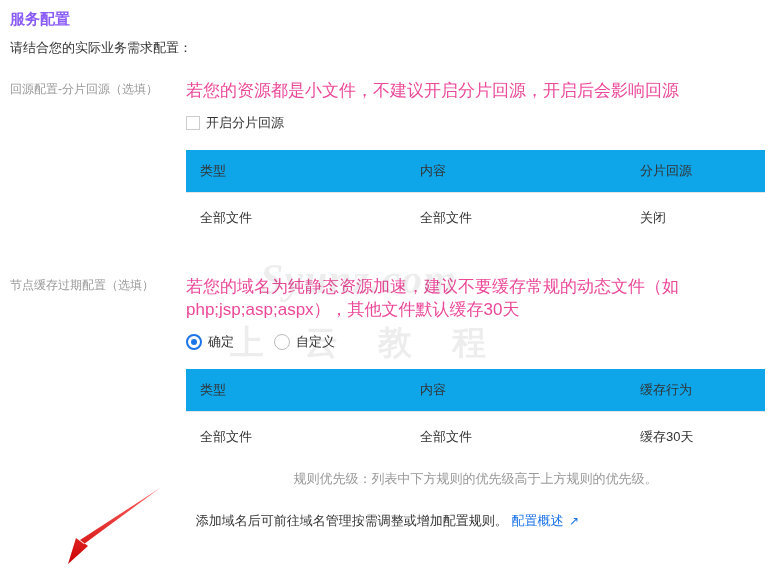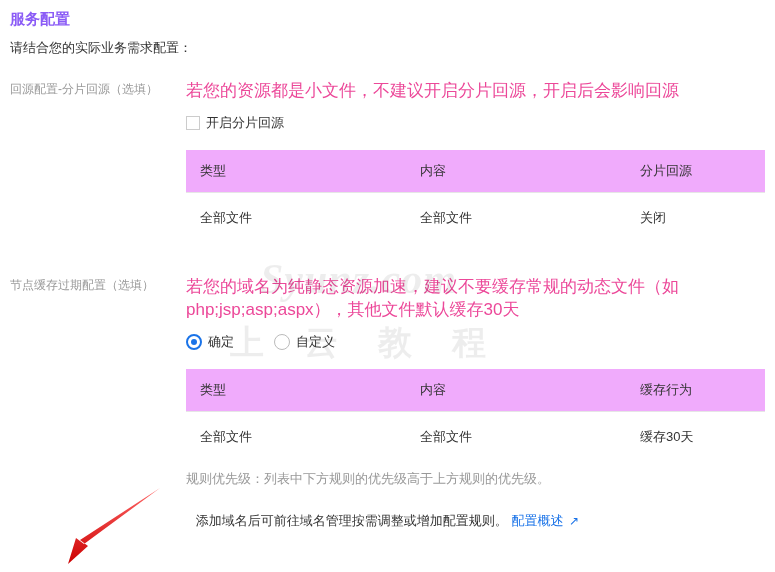--- a/index.html
+++ b/index.html
@@ -21,37 +21,37 @@
     .section-body { flex: 1; }
     .hint { color: #ec4899; font-size: 17px; margin-bottom: 12px; }
     .checkbox-row { display: flex; align-items: center; margin-bottom: 18px; cursor: pointer; }
     .chk {
       width: 14px; height: 14px; border: 1px solid #ccc; margin-right: 6px; background: #fff;
     }
     .chk-label { color: #333; }
     table { width: 100%; border-collapse: collapse; }
     thead th {
       text-align: left; font-weight: 400; color: #333; font-size: 13px;
-      padding: 12px 14px; border-bottom: 1px solid #e6e6e6; background: #f0abfc;
+      padding: 12px 14px; border-bottom: 1px solid #e6e6e6; background: #0ea5e9;
     }
     tbody td {
       padding: 16px 14px; color: #333; font-size: 13px; border-bottom: 1px solid #eee;
     }
     tbody tr:last-child td { border-bottom: none; }
     .table-wrap { border: none; margin-bottom: 8px; }
     .radios { display: flex; align-items: flex-end; gap: 40px; margin-bottom: 18px; }
     .radio-item { display: flex; align-items: center; cursor: pointer; }
     .radio-outer {
       width: 16px; height: 16px; border-radius: 50%; border: 1px solid #bbb;
       display: flex; align-items: center; justify-content: center; margin-right: 6px;
     }
     .radio-outer.active { border: 2px solid #1a73e8; width: 16px; height: 16px; }
     .radio-inner { width: 6px; height: 6px; border-radius: 50%; background: #1a73e8; display: none; }
     .radio-outer.active .radio-inner { display: block; }
-    .priorhint { color: #999; font-size: 13px; margin-top: 8px; }
+    .priorhint { color: #999; font-size: 13px; margin-top: 8px; text-align: center; }
     .bottomlink { font-size: 13px; color: #333; margin: 18px 0 22px; text-align: center; }
     .bottomlink a { color: #1a73e8; text-decoration: none; }
     .ext-icon { color: #1a73e8; margin-left: 2px; font-size: 12px; }
     .watermark {
       position: absolute; top: 255px; left: 260px; pointer-events: none;
       font-size: 42px; font-style: italic; font-weight: 600; color: rgba(0,0,0,0.07);
       font-family: Georgia, 'Times New Roman', serif; letter-spacing: 1px;
     }
     .watermark2 {
       position: absolute; top: 320px; left: 230px; pointer-events: none;

